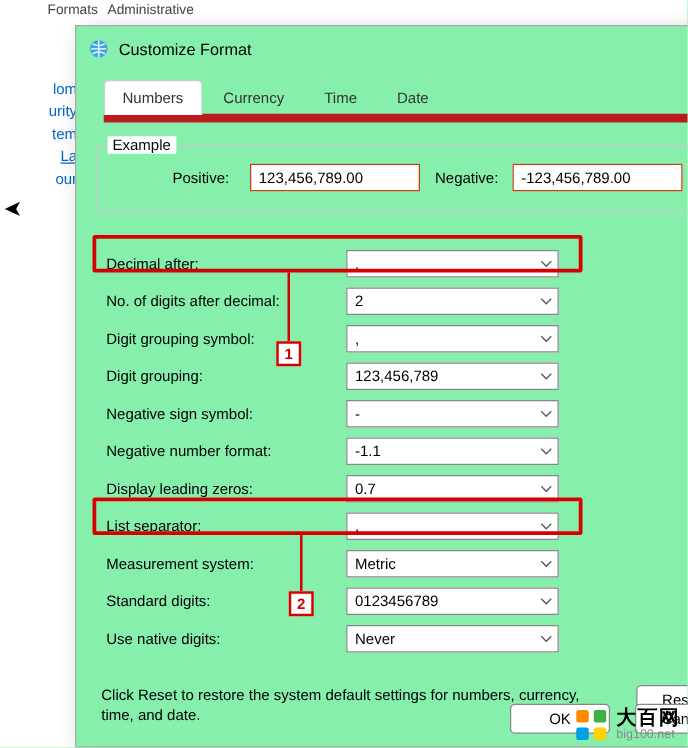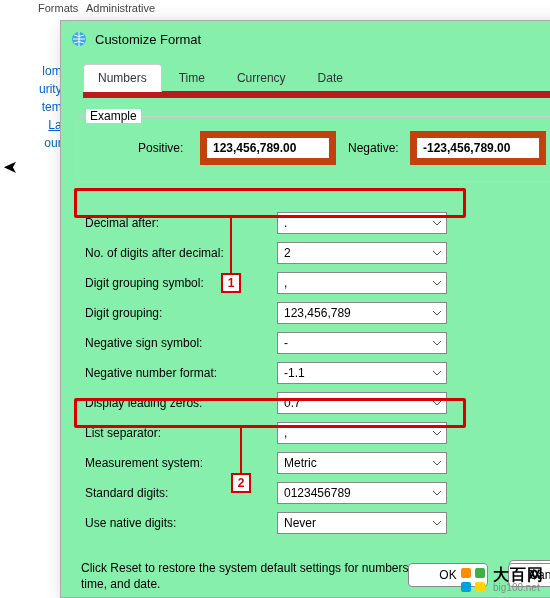--- a/index.html
+++ b/index.html
@@ -66,22 +66,22 @@
     border:1px solid #ccc; border-radius:3px;
     padding: 14px 12px 16px 12px;
     position:relative; margin: 8px 0 26px 0;
   }
   .example-group .legend {
     position:absolute; top:-8px; left:8px; background:#fff; padding:0 4px; font-size:12px;
   }
   .ex-row { display:flex; align-items:center; gap:6px;margin-left:48px; }
   .ex-row label { width:56px; }
   .ex-field {
-    border:7px solid #c2410c; padding:3px 6px; font-size:12px;
-    width:136px; background:#fff;font-weight:bold;
+    border:1px solid #c2410c; padding:3px 6px; font-size:12px;
+    width:136px; background:#fff;
   }
   .ex-neg-lbl { width:58px; margin-left:6px; }
 
   .form-row {
     display:flex; align-items:center;
     height:30px; margin:0 0 0 0;
   }
   .form-label { width:200px; padding-left:8px; font-size:12px; }
   .combo {
     flex:1; max-width:170px; height:22px;
@@ -172,22 +172,22 @@
     </div>
     <button class="close-btn">
       <svg viewBox="0 0 12 12">
           <path d="M1 1 L11 11 M11 1 L1 11" stroke="#000" stroke-width="1.4"></path>
         </svg>
     </button>
   </div>
 
   <div class="tabs">
     <button class="tab active">Numbers</button>
+    <button class="tab">Currency</button>
     <button class="tab">Time</button>
-    <button class="tab">Currency</button>
     <button class="tab">Date</button>
   </div>
 
   <div class="body">
     <div class="example-group">
       <span class="legend">Example</span>
       <div class="ex-row">
         <label>Positive:</label>
         <div class="ex-field">123,456,789.00</div>
         <label class="ex-neg-lbl">Negative:</label>

